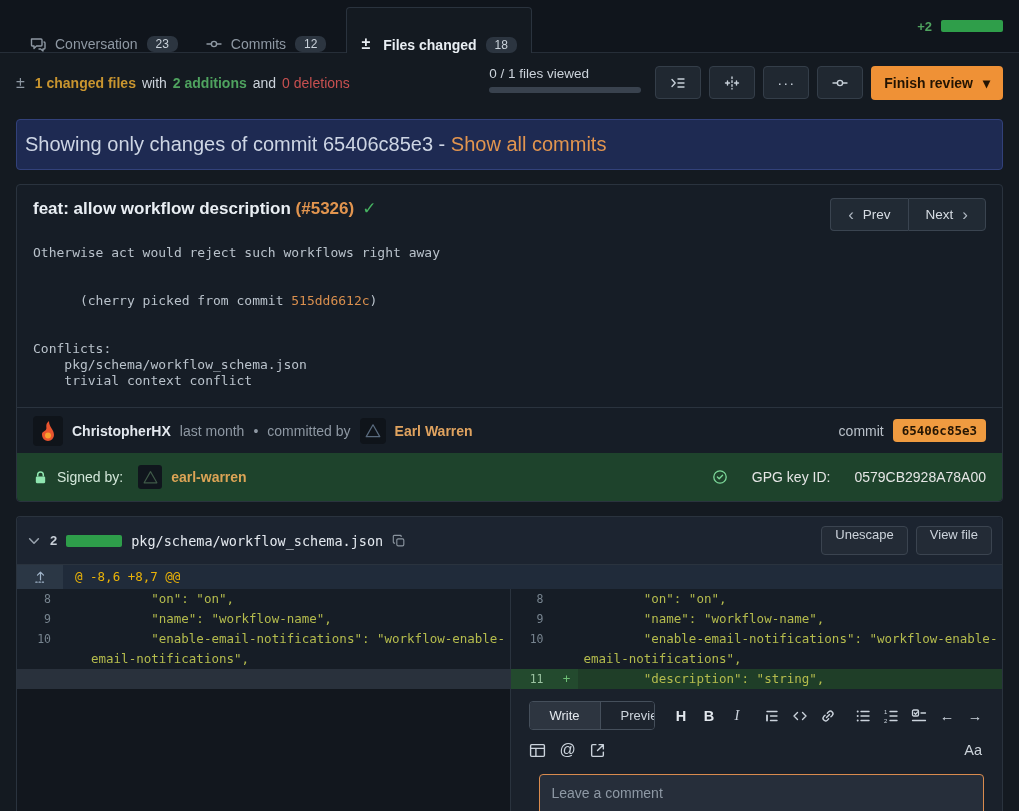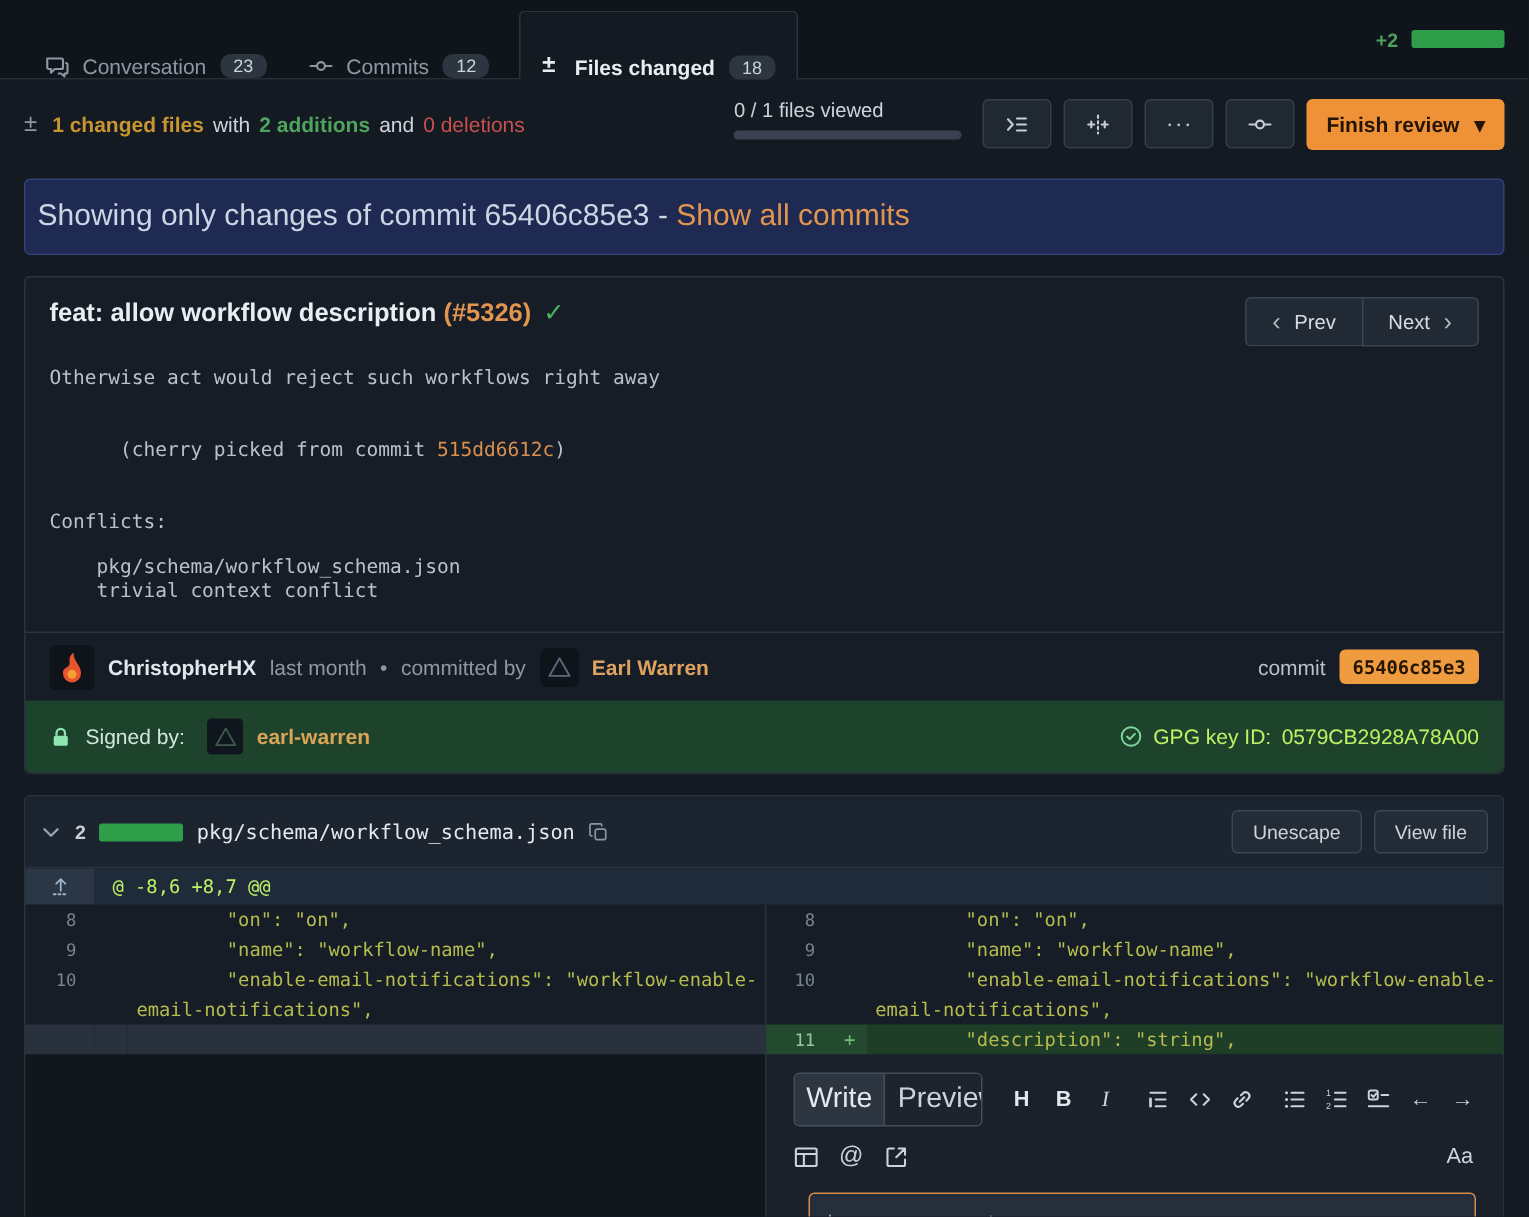--- a/index.html
+++ b/index.html
@@ -72,57 +72,57 @@
   .avatar.small{width:26px;height:26px}
   .bold{font-weight:bold;color:#e3e8ee}
   .mut{color:var(--muted)}
   .committer{color:#e0a35f;font-weight:bold}
   .metaright{margin-left:auto;display:flex;align-items:center;gap:9px}
   .hashbadge{background:#ef9b40;color:#241503;font-family:"DejaVu Sans Mono",monospace;
         font-size:12.5px;font-weight:bold;padding:4px 9px;border-radius:4px;cursor:pointer}
   .signedrow{background:var(--signed);display:flex;align-items:center;gap:9px;padding:0 16px;
         height:48px;border-radius:0 0 4px 4px;font-size:14px;color:#d3e7da}
   .signer{color:#dca456;font-weight:bold;cursor:pointer}
-  .signedright{margin-left:auto;display:flex;align-items:flex-end;gap:7px;color:#bef264}
+  .signedright{margin-left:auto;display:flex;align-items:flex-end;gap:24px;color:#e5e5e5}
   .tri-av{width:24px;height:24px;border-radius:3px;background:#10161d;display:flex;
         align-items:center;justify-content:center}
   
   .diffbox{margin:14px 16px 0;background:var(--box);border:1px solid var(--line);
         border-bottom:none;border-radius:4px 4px 0 0}
   .filehead{display:flex;align-items:center;gap:9px;padding:9px 10px;background:#1c2430;
         border-radius:4px 4px 0 0;border-bottom:1px solid var(--line)}
   .fname{font-family:"DejaVu Sans Mono",monospace;font-size:13.5px;color:#e4e9ef}
   .minibar{width:56px;height:12px;background:#2e9e4a;border-radius:2px}
   .fhright{margin-left:auto;display:flex;gap:8px}
   .sbtn{background:#232b36;border:1px solid #3b4450;color:#ccd3db;font-size:13px;
-        height:29px;padding:0 13px;border-radius:4px;display:flex;align-items:center;cursor:pointer}
+        height:29px;padding:0 13px;border-radius:4px;display:flex;align-items:flex-start;cursor:pointer}
   .diffgrid{display:grid;grid-template-columns:46px 22px 1fr 46px 22px 1fr;
         font-family:"DejaVu Sans Mono",monospace}
   .rows-host{display:contents}
   .hunkgut{grid-column:1;background:var(--hunkgut);display:flex;align-items:center;
         justify-content:center;height:24px;color:#9fb3c8;cursor:pointer}
-  .hunkbody{grid-column:2/7;background:var(--hunk);color:#bef264;font-size:12.5px;
+  .hunkbody{grid-column:2/7;background:var(--hunk);color:#eab308;font-size:12.5px;
         line-height:24px;padding-left:12px;white-space:pre}
   .gut{font-size:11.5px;line-height:20px;color:#77848f;text-align:right;
         padding-right:12px;cursor:pointer}
   .mark{font-size:12.5px;line-height:20px;color:#6dbf75;text-align:center}
   .code{font-size:12.5px;line-height:20px;color:var(--codetxt);white-space:pre-wrap;
         word-break:normal;padding-left:6px;padding-right:2px}
   .gut.r{border-left:1px solid var(--line)}
   .gut.added,.mark.added{background:var(--addedgut)}
   .gut.added{color:#9cc3a2}
   .code.added{background:var(--addedbg)}
   .gut.filler,.mark.filler,.code.filler{background:var(--fillbg)}
   .cmt-left{grid-column:1/4;background:var(--darkfill);min-height:170px}
   .cmt-right{grid-column:4/7;background:var(--formbg);border-left:1px solid var(--line);
         padding:12px 18px 0;font-family:"Liberation Sans",sans-serif}
   
   .edrow1{display:flex;align-items:center}
   .seg{display:flex;border:1px solid #454f5b;border-radius:4px;overflow:hidden}
-  .seg .s{font-size:19px;padding:6px 8px;cursor:pointer;color:#cbd3db;background:#1d242e}
+  .seg .s{font-size:13px;padding:6px 20px;cursor:pointer;color:#cbd3db;background:#1d242e}
   .seg .s.active{background:#2d3540;color:#e4e9ee;border-right:1px solid #454f5b}
   .fmt{display:flex;align-items:center;gap:10px;margin-left:17px;color:#cbd3dc}
   .tool{cursor:pointer;display:flex;align-items:center;justify-content:center;
         width:18px;height:18px;font-size:14.5px}
   .tool.bold{font-weight:bold}.tool.italic{font-style:italic;font-family:"Liberation Serif",serif}
   .edrow2{display:flex;align-items:center;gap:12px;margin-top:11px;color:#cbd3dc}
   .aa{margin-left:auto;font-size:14.5px;cursor:pointer;color:#ccd3da;padding-right:2px}
   textarea{display:block;margin:15px 0 0 10px;width:calc(100% - 10px);height:96px;
         background:#262e3a;border:1px solid #d98b4e;border-radius:4px;color:#c7cfd8;
         font-family:"Liberation Sans",sans-serif;font-size:14px;padding:10px 12px;
@@ -222,21 +222,21 @@
         <span class="chev">›</span>
       </div>
     </div>
   </div>
   <div class="prbody">
     <div class="para">Otherwise act would reject such workflows right away</div>
     <div class="para">
       <span>(cherry picked from commit </span><a>515dd6612c</a><span>)</span>
     </div>
     <div style="margin-bottom:0">
-      <div class="para" style="margin-bottom:14px">Conflicts:</div>
+      <div class="para" style="margin-bottom:0">Conflicts:</div>
       <div class="para" style="margin-bottom:0">    pkg/schema/workflow_schema.json</div>
       <div class="para" style="margin-bottom:0">    trivial context conflict</div>
     </div>
   </div>
   <div class="metarow">
     <div class="avatar">
       <svg width="22" height="22" viewBox="0 0 22 22">
           <path fill="#e8542f" d="M12 1C7 5 11 8 8.6 10.2 6.6 12 5 11.5 5 15a6 6 0 0 0 12 0c0-6-5-7.5-5-14z"></path>
           <circle cx="11" cy="15.5" r="3" fill="#f6a12f"></circle>
         </svg>

